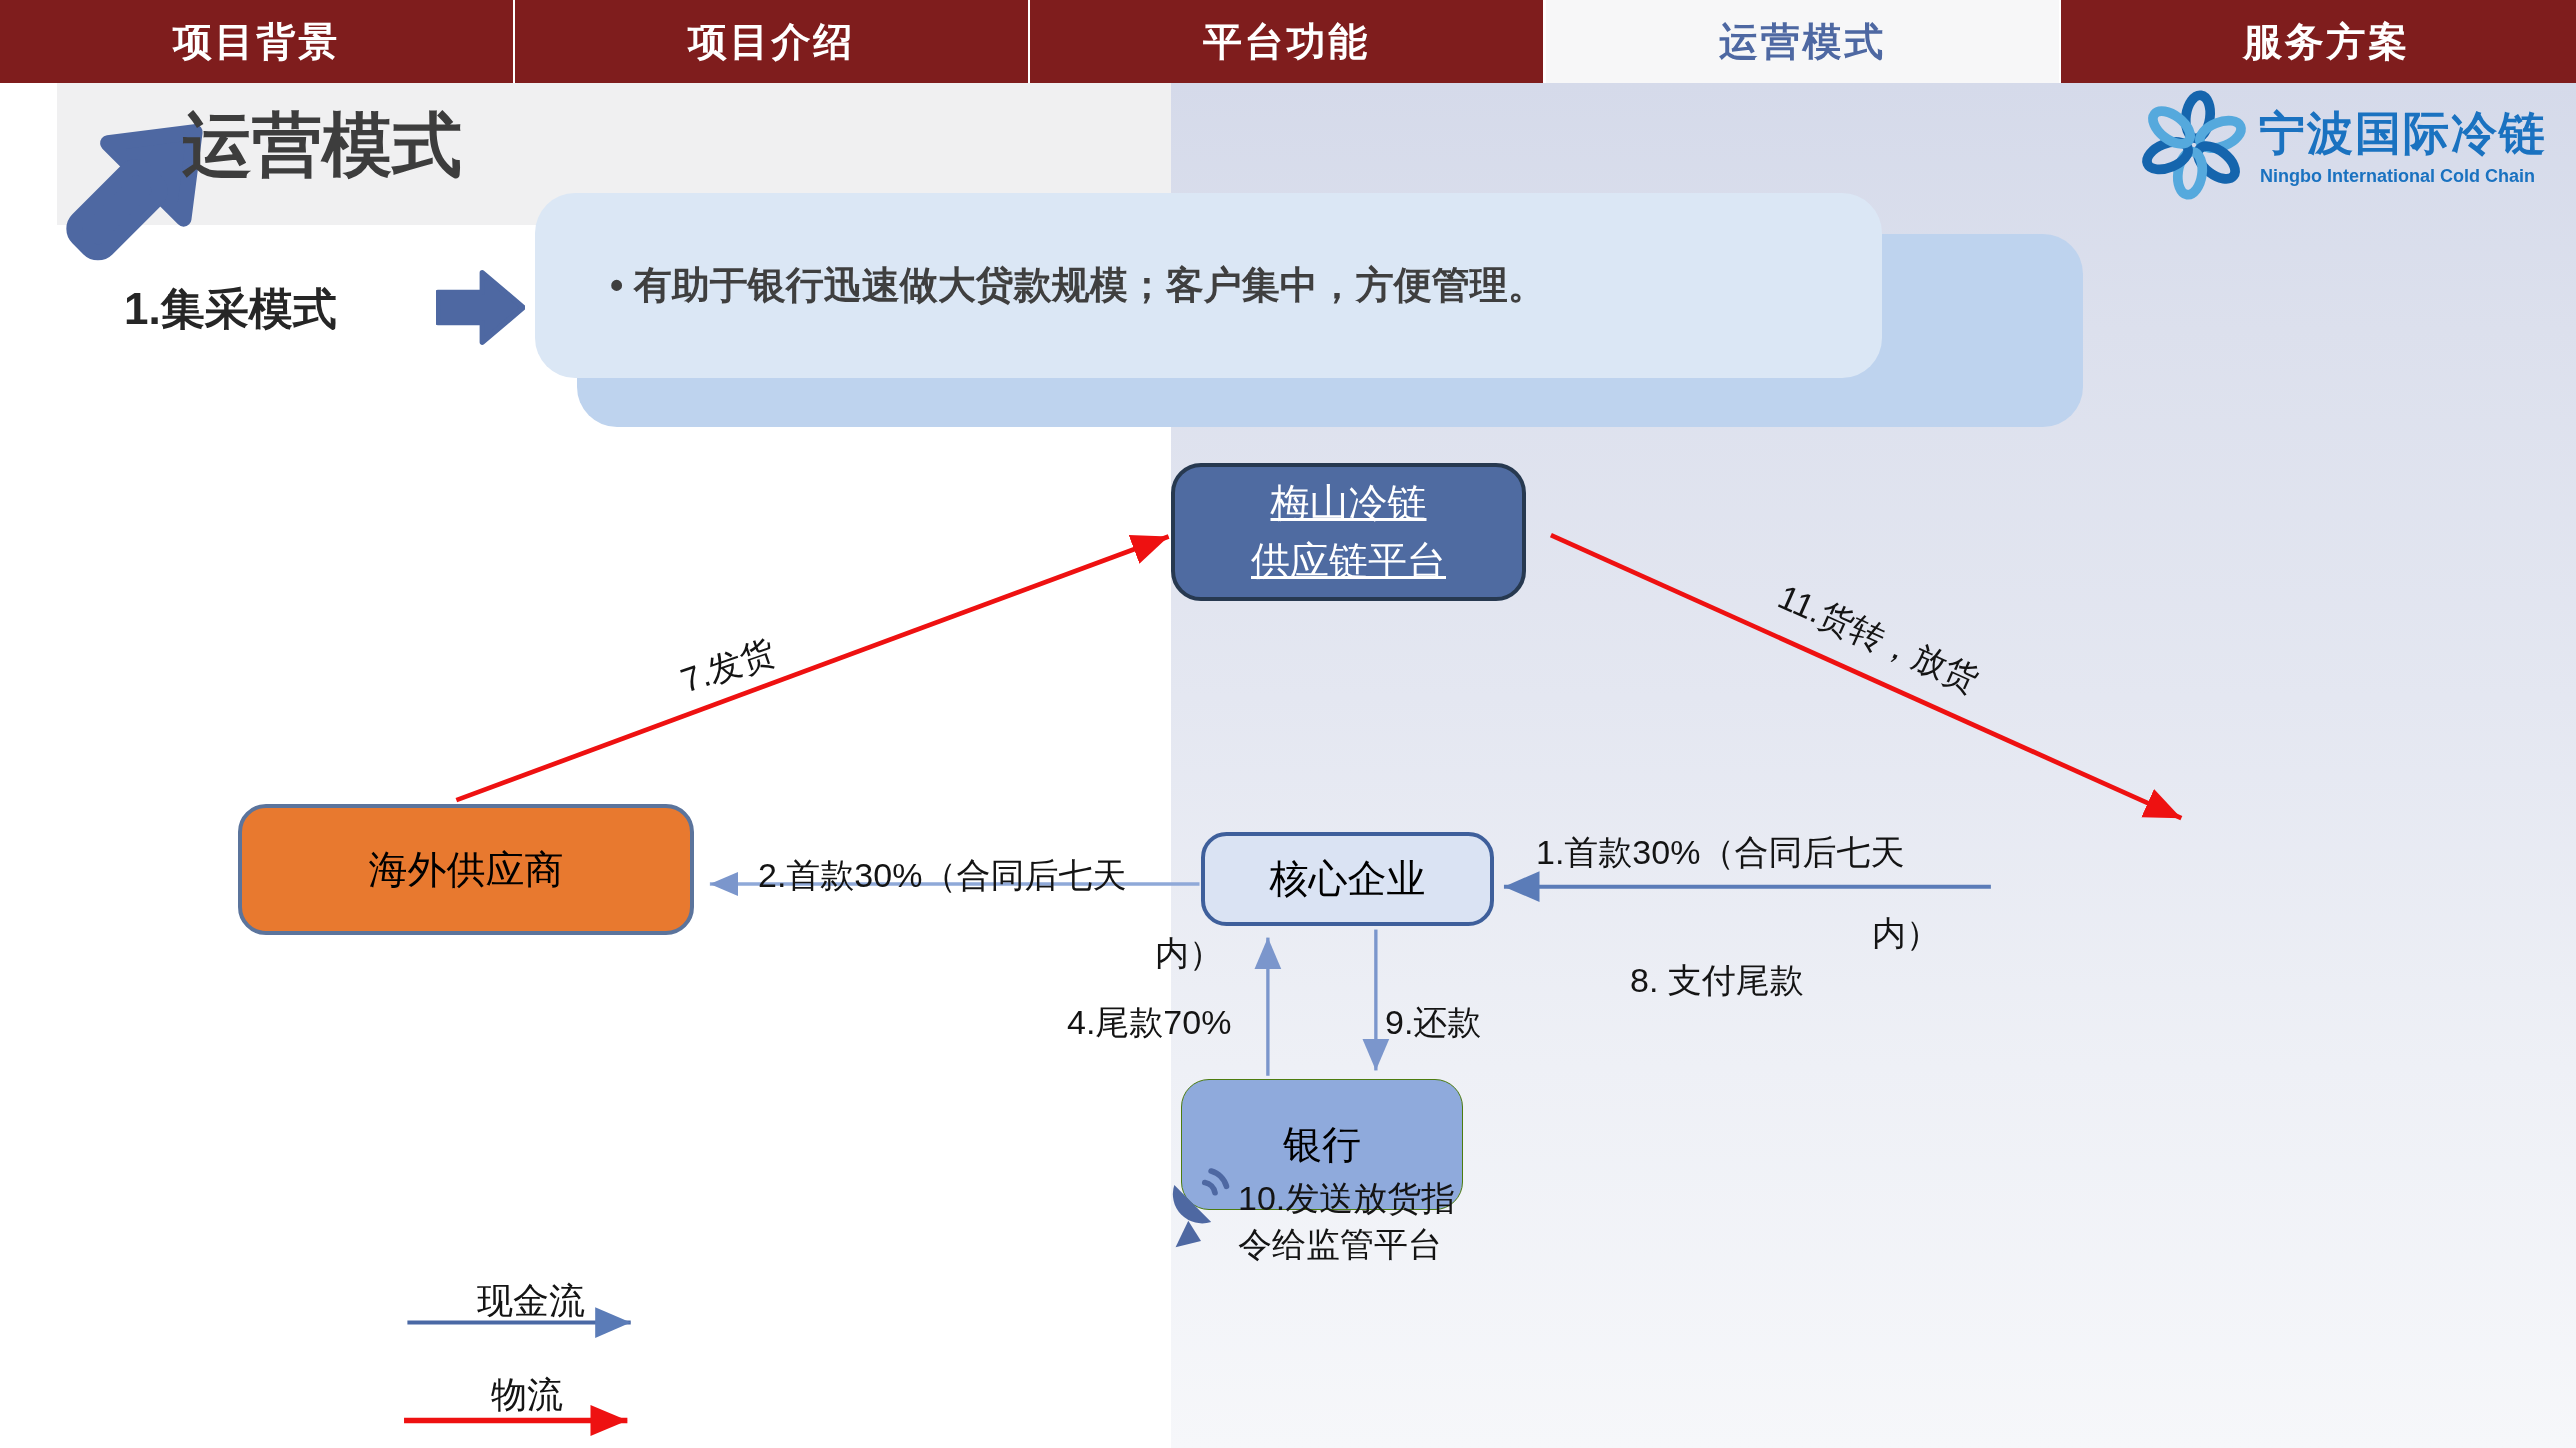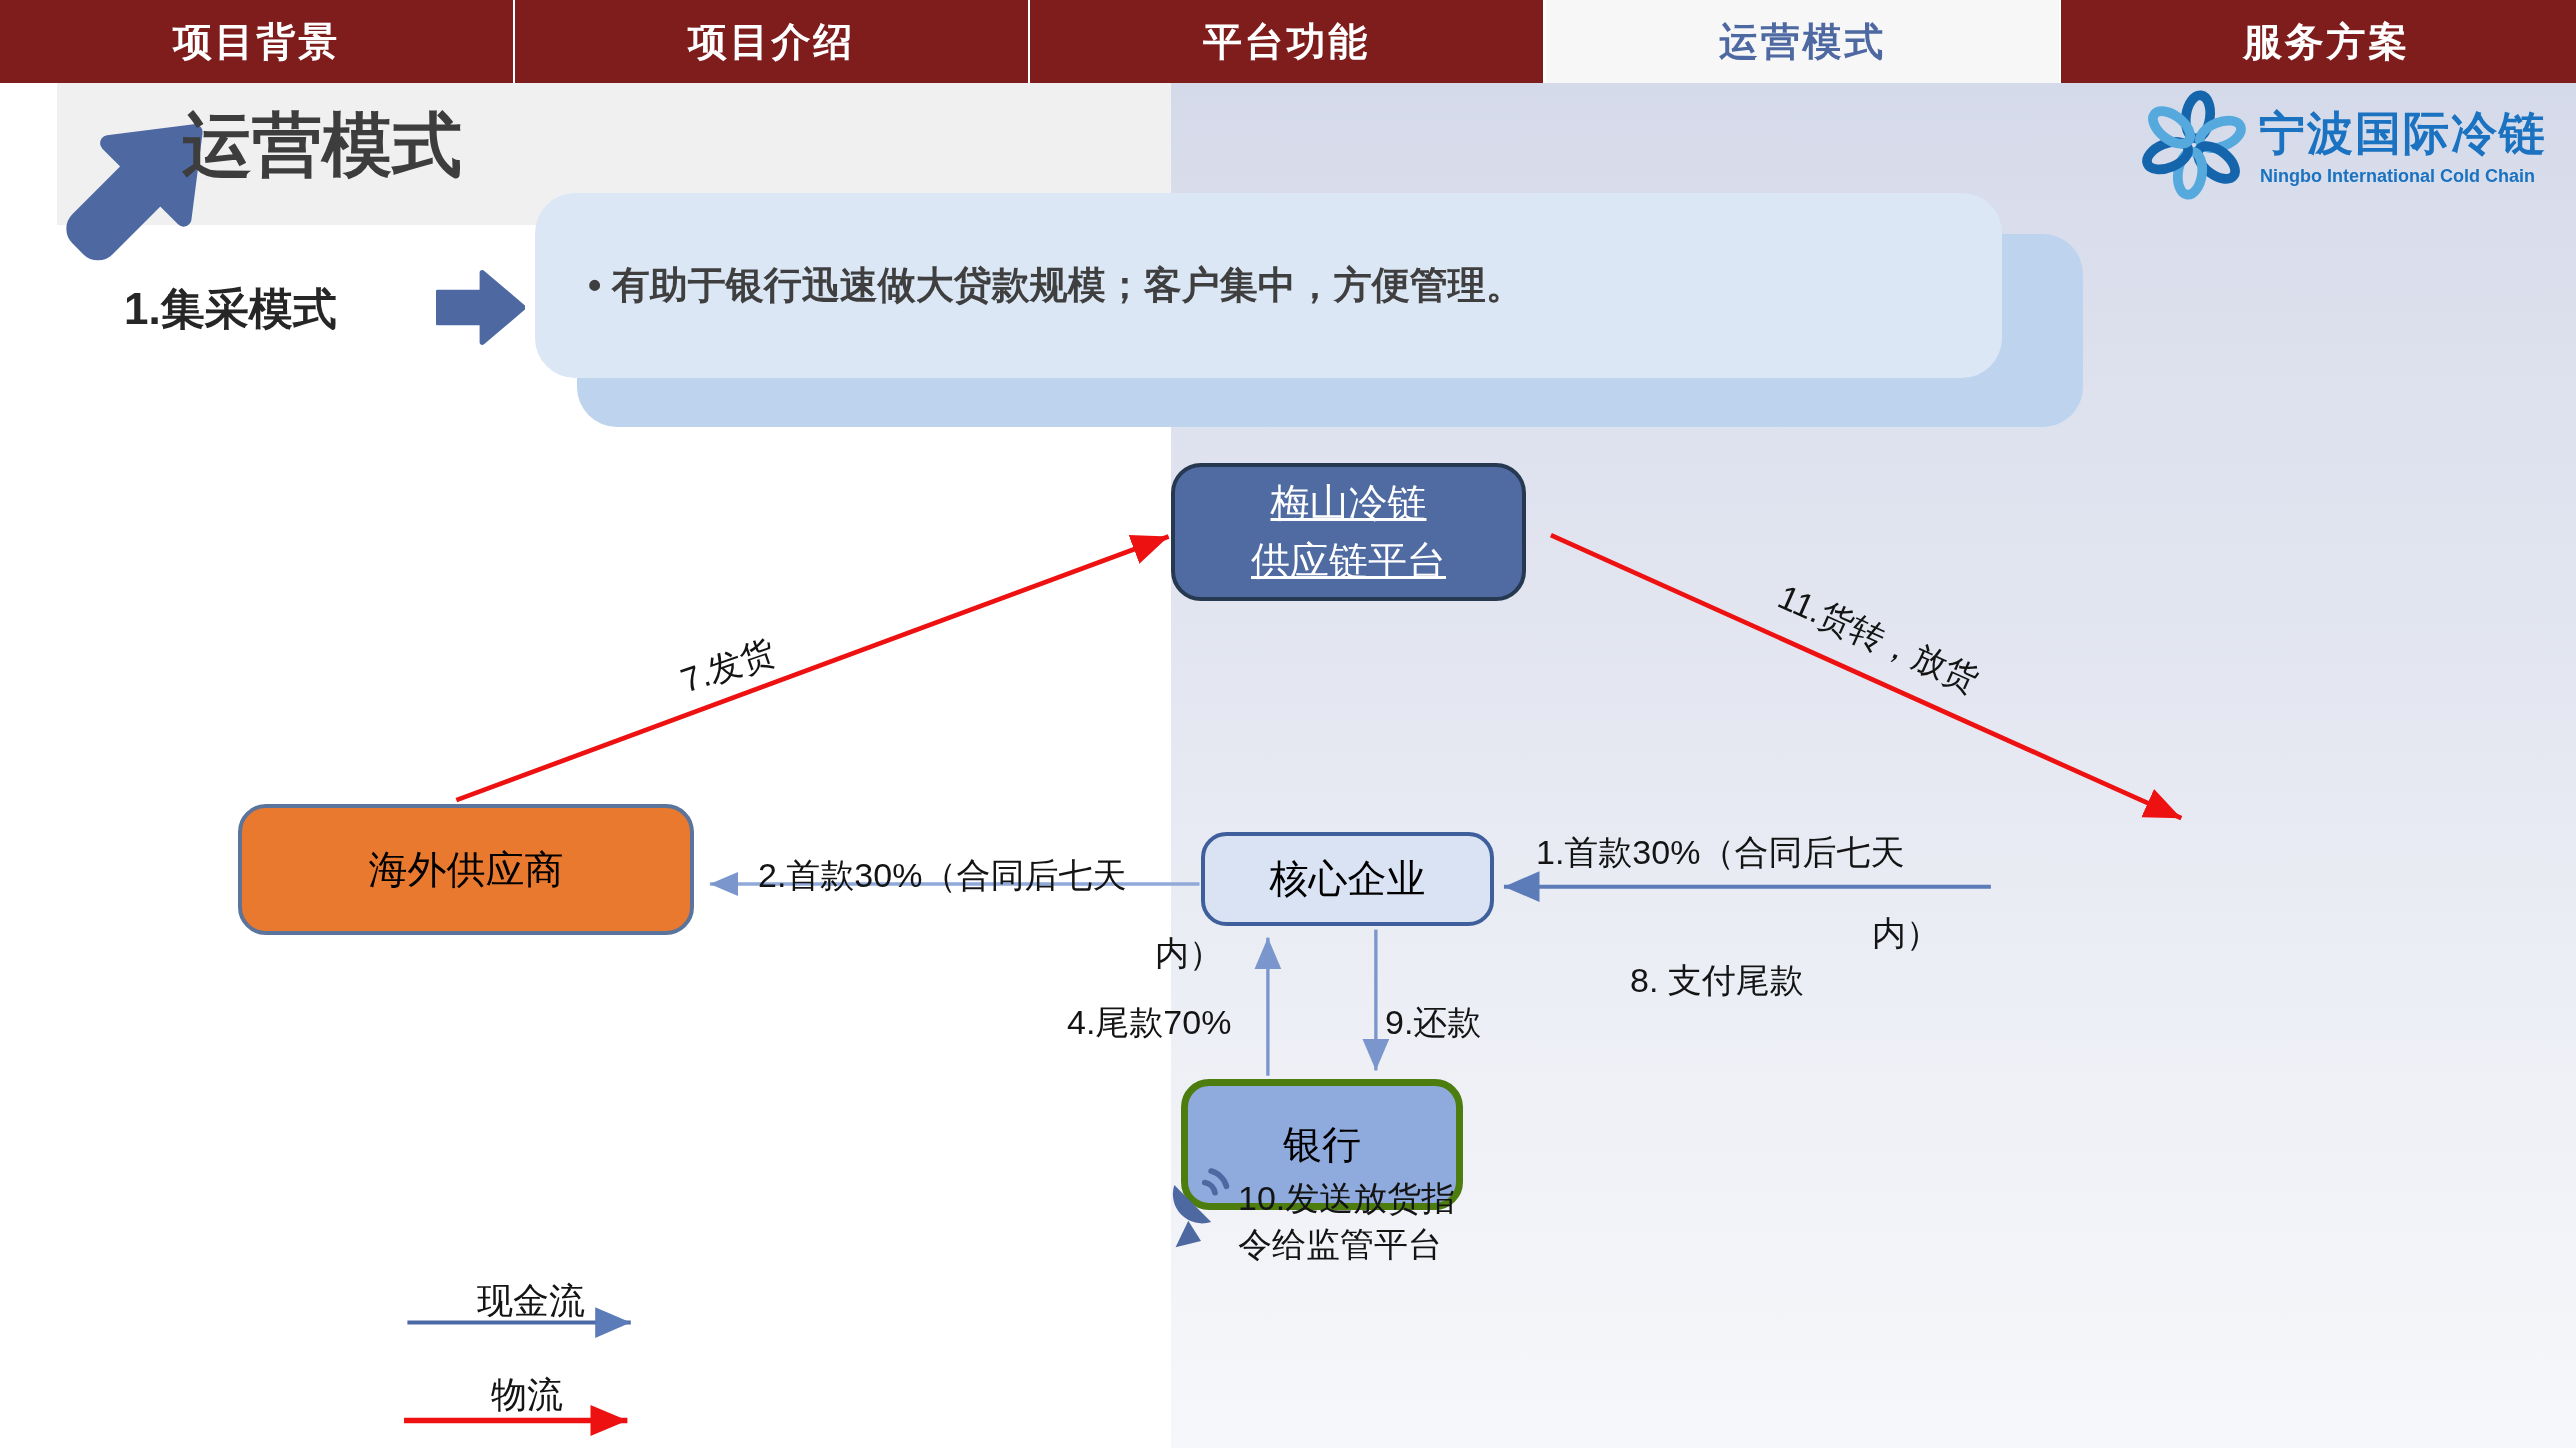--- a/index.html
+++ b/index.html
@@ -24,39 +24,39 @@
   #page-title{position:absolute;left:182px;top:99px;font-size:70px;font-weight:bold;color:#3d3d3d;white-space:nowrap;}
   #logo{position:absolute;left:2137px;top:87px;width:439px;height:121px;}
   #logo-icon{position:absolute;left:0;top:1.3px;width:114px;height:114px;}
   #logo-cn{position:absolute;left:122px;top:16px;font-size:46px;font-weight:bold;color:#1a72c0;letter-spacing:2px;white-space:nowrap;}
   #logo-en{position:absolute;left:123px;top:79px;font-size:18px;font-weight:bold;color:#1a72c0;white-space:nowrap;}
 
   
   #section-label{position:absolute;left:124px;top:280px;font-size:44px;font-weight:bold;color:#262626;white-space:nowrap;}
   #block-arrow{position:absolute;left:436px;top:267px;width:89px;height:81px;}
   #callout-back{position:absolute;left:577px;top:234px;width:1506px;height:193px;background:#bed3ee;border-radius:40px;}
-  #callout-front{position:absolute;left:535px;top:193px;width:1467px;height:185px;background:#dbe7f5;border-radius:40px;
-      display:flex;align-items:center;padding-left:53px;box-sizing:border-box;
+  #callout-front{position:absolute;left:535px;top:193px;width:1347px;height:185px;background:#dbe7f5;border-radius:40px;
+      display:flex;align-items:center;padding-left:75px;box-sizing:border-box;
       font-size:38px;font-weight:bold;color:#3f3f3f;white-space:nowrap;}
 
   
   .node{position:absolute;display:flex;align-items:center;justify-content:center;
         box-sizing:border-box;font-size:39px;color:#000;}
   #node-platform{left:1171px;top:463px;width:355px;height:138px;background:#4f6ba1;
         border:4px solid #273950;border-radius:30px;color:#ffffff;
         flex-direction:column;line-height:1.5;text-decoration:underline;}
   #node-supplier{left:238px;top:804px;width:456px;height:131px;background:#e8792f;
         border:4px solid #5b749c;border-radius:28px;}
   #node-core{left:1201px;top:832px;width:293px;height:94px;background:#dae3f3;
         border:4px solid #3e5f9b;border-radius:25.5px;}
   #node-importer{left:1994px;top:828px;width:443px;height:104px;background:#d9d9d9;
         border:4px solid #5b82b5;border-radius:28px;}
   #node-importer .bottom-label{position:absolute;left:0;bottom:-28px;width:100%;text-align:center;}
   #node-bank{left:1181px;top:1079px;width:282px;height:131px;background:#8faadc;
-        border:7px solid #4d7c0f;border-radius:28px;}
+        border:1px solid #4d7c0f;border-radius:28px;}
 
   
   .flabel{position:absolute;font-size:34px;color:#141414;white-space:nowrap;}
   #f7{left:728px;top:667px;transform:translate(-50%,-50%) rotate(-19deg);}
   #f11{left:1878px;top:639px;transform:translate(-50%,-50%) rotate(24deg);}
   #f2l1{left:758px;top:853px;}
   #f2l2{left:694px;top:924px;}
   #f2w{left:1155px;top:931px;}
   #f1l1{left:1536px;top:830px;}
   #f1w{left:1872px;top:911px;}

